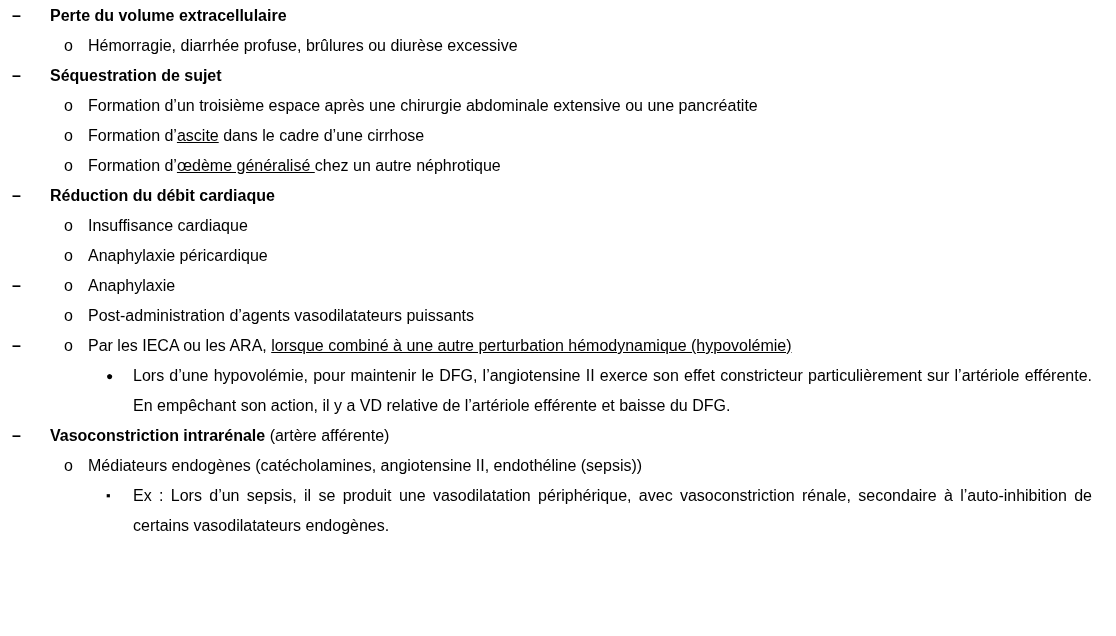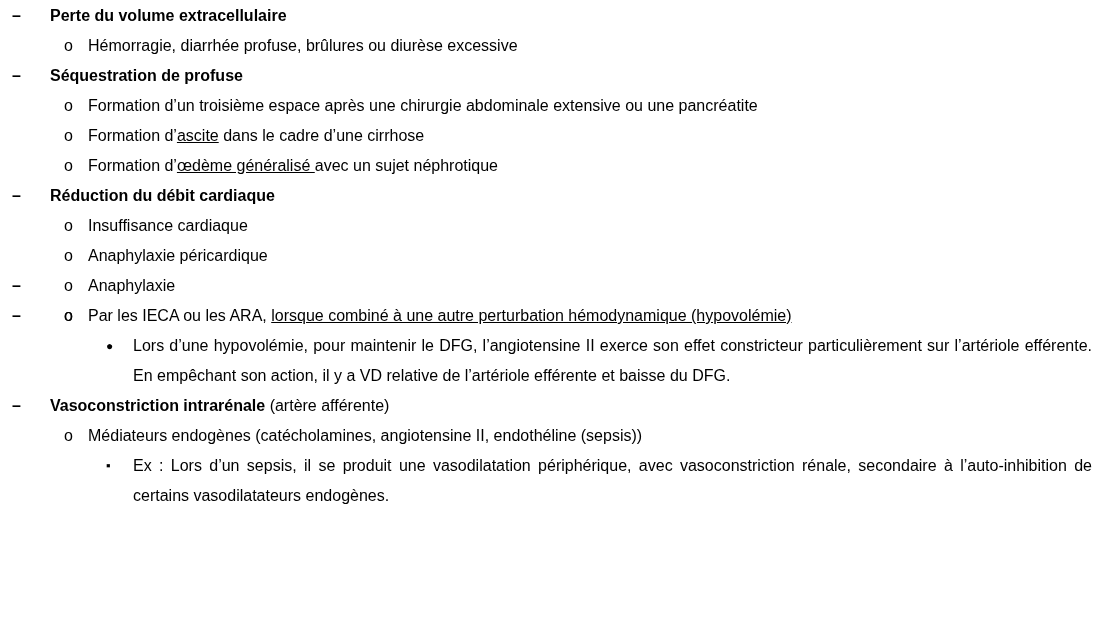--- a/index.html
+++ b/index.html
@@ -43,30 +43,30 @@
   .bold { font-weight: 700; }
   .underline { text-decoration: underline; text-align: center; }
 </style>
 </head>
 <body>
 
 <div class="page">
   <div id="doc-body">
       <div class="item level-1"><span class="bullet bullet-dash">–</span><span><span class="bold">Perte du volume extracellulaire</span></span></div>
       <div class="item level-2"><span class="bullet bullet-o">o</span><span><span>Hémorragie, diarrhée profuse, brûlures ou diurèse excessive</span></span></div>
-      <div class="item level-1"><span class="bullet bullet-dash">–</span><span><span class="bold">Séquestration de profuse</span></span></div>
+      <div class="item level-1"><span class="bullet bullet-dash">–</span><span><span class="bold">Séquestration de sujet</span></span></div>
       <div class="item level-2"><span class="bullet bullet-o">o</span><span><span>Formation d’un troisième espace après une chirurgie abdominale extensive ou une pancréatite</span></span></div>
       <div class="item level-2"><span class="bullet bullet-o">o</span><span><span>Formation d’</span><span class="underline">ascite</span><span> dans le cadre d’une cirrhose</span></span></div>
-      <div class="item level-2"><span class="bullet bullet-o">o</span><span><span>Formation d’</span><span class="underline">œdème généralisé </span><span>avec un sujet néphrotique</span></span></div>
+      <div class="item level-2"><span class="bullet bullet-o">o</span><span><span>Formation d’</span><span class="underline">œdème généralisé </span><span>chez un autre néphrotique</span></span></div>
       <div class="item level-1"><span class="bullet bullet-dash">–</span><span><span class="bold">Réduction du débit cardiaque</span></span></div>
       <div class="item level-2"><span class="bullet bullet-o">o</span><span><span>Insuffisance cardiaque</span></span></div>
       <div class="item level-2"><span class="bullet bullet-o">o</span><span><span>Anaphylaxie péricardique</span></span></div>
       <div class="item level-1"><span class="bullet bullet-dash">–</span></div>
       <div class="item level-2"><span class="bullet bullet-o">o</span><span><span>Anaphylaxie</span></span></div>
-      <div class="item level-2"><span class="bullet bullet-o">o</span></div>
+      <div class="item level-2"><span class="bullet bullet-o">o</span><span><span>Post-administration d’agents vasodilatateurs puissants</span></span></div>
       <div class="item level-1"><span class="bullet bullet-dash">–</span></div>
       <div class="item level-2"><span class="bullet bullet-o">o</span><span><span>Par les IECA ou les ARA, </span><span class="underline">lorsque combiné à une autre perturbation hémodynamique (hypovolémie)</span></span></div>
       <div class="item level-3 justify"><span class="bullet bullet-disc">●</span><span><span>Lors d’une hypovolémie, pour maintenir le DFG, l’angiotensine II exerce son effet constricteur particulièrement sur l’artériole efférente. En empêchant son action, il y a VD relative de l’artériole efférente et baisse du DFG.</span></span></div>
       <div class="item level-1"><span class="bullet bullet-dash">–</span><span><span class="bold">Vasoconstriction intrarénale</span><span> (artère afférente)</span></span></div>
       <div class="item level-2"><span class="bullet bullet-o">o</span><span><span>Médiateurs endogènes (catécholamines, angiotensine II, endothéline (sepsis))</span></span></div>
       <div class="item level-3 justify"><span class="bullet bullet-square">▪</span><span><span>Ex : Lors d’un sepsis, il se produit une vasodilatation périphérique, avec vasoconstriction rénale, secondaire à l’auto-inhibition de certains vasodilatateurs endogènes.</span></span></div>
     </div>
 </div>
 
 </body></html>

